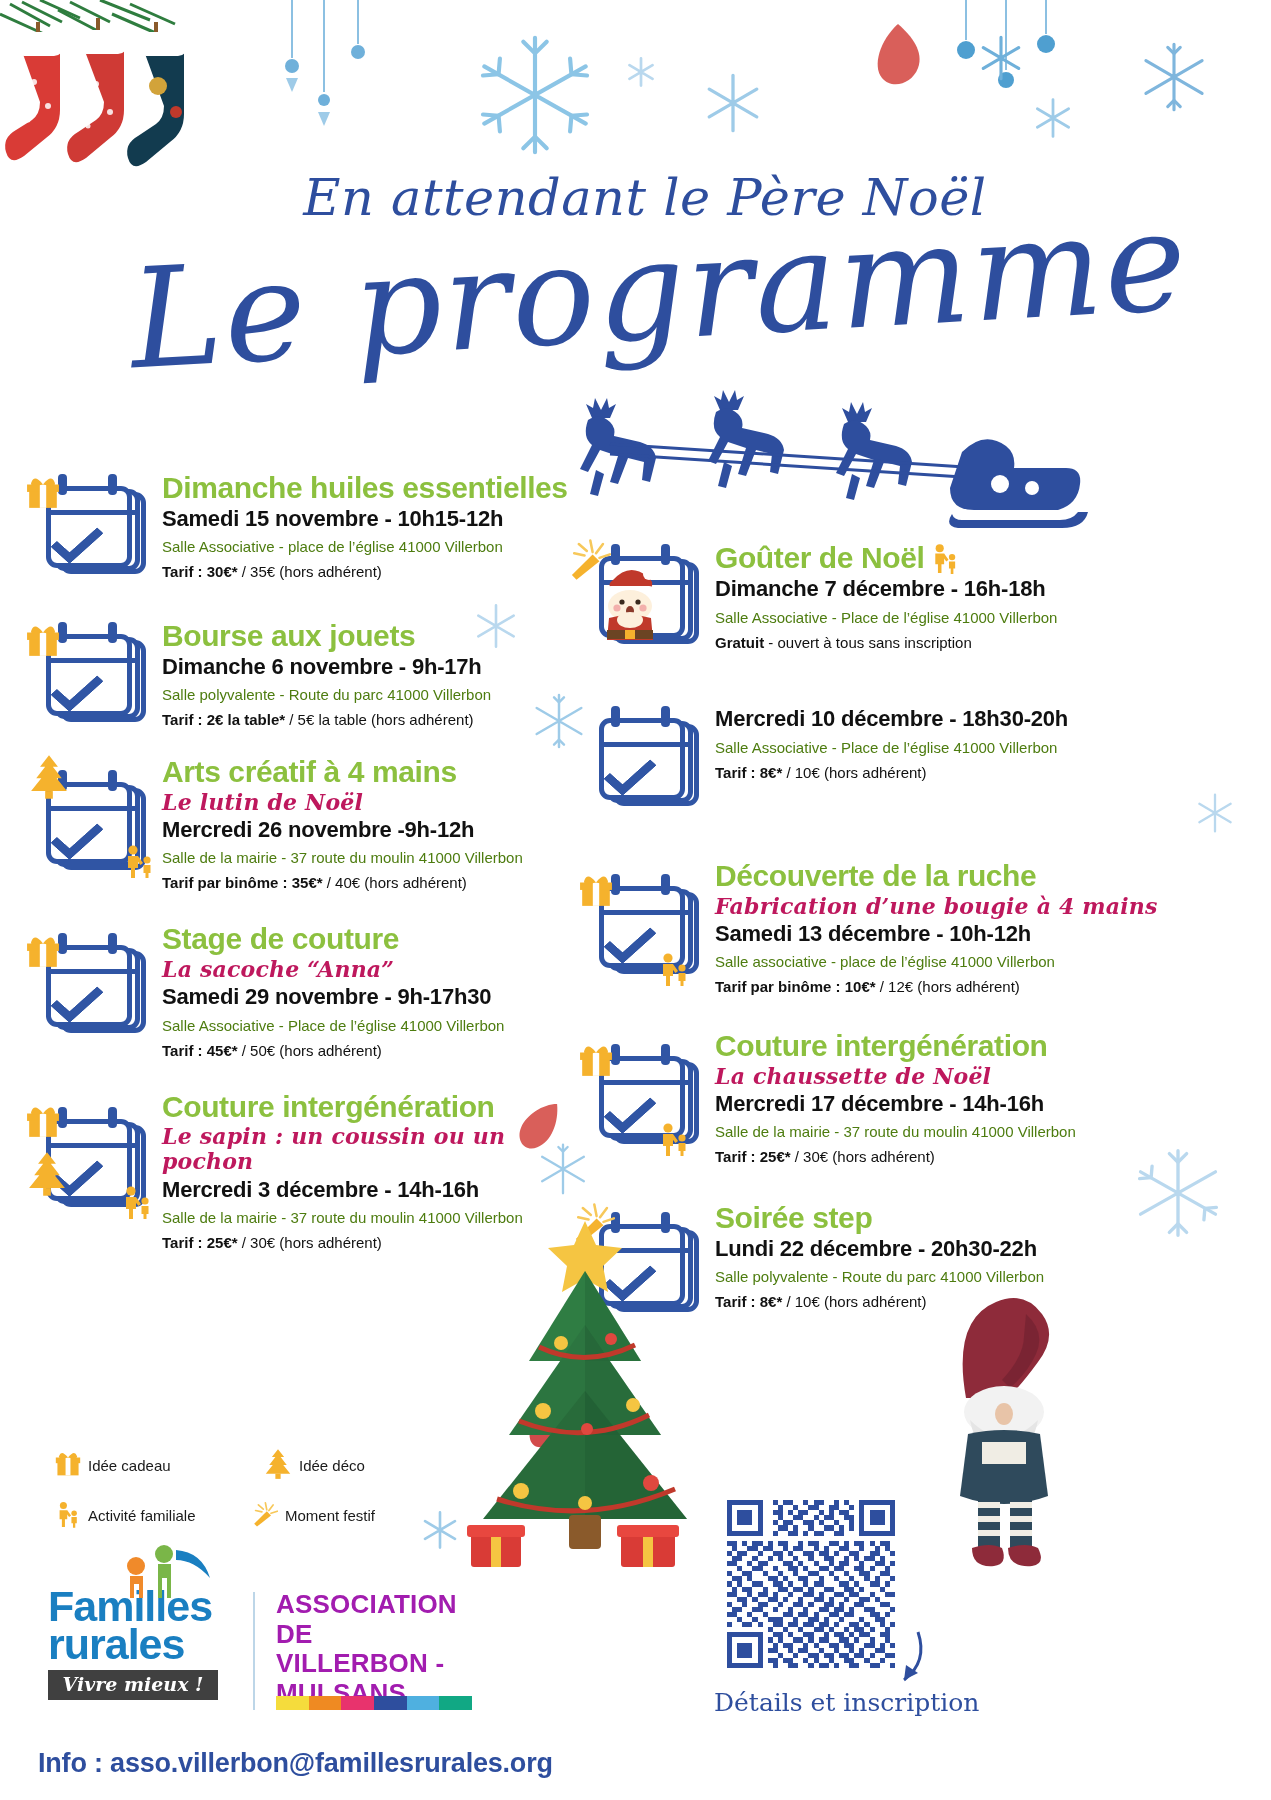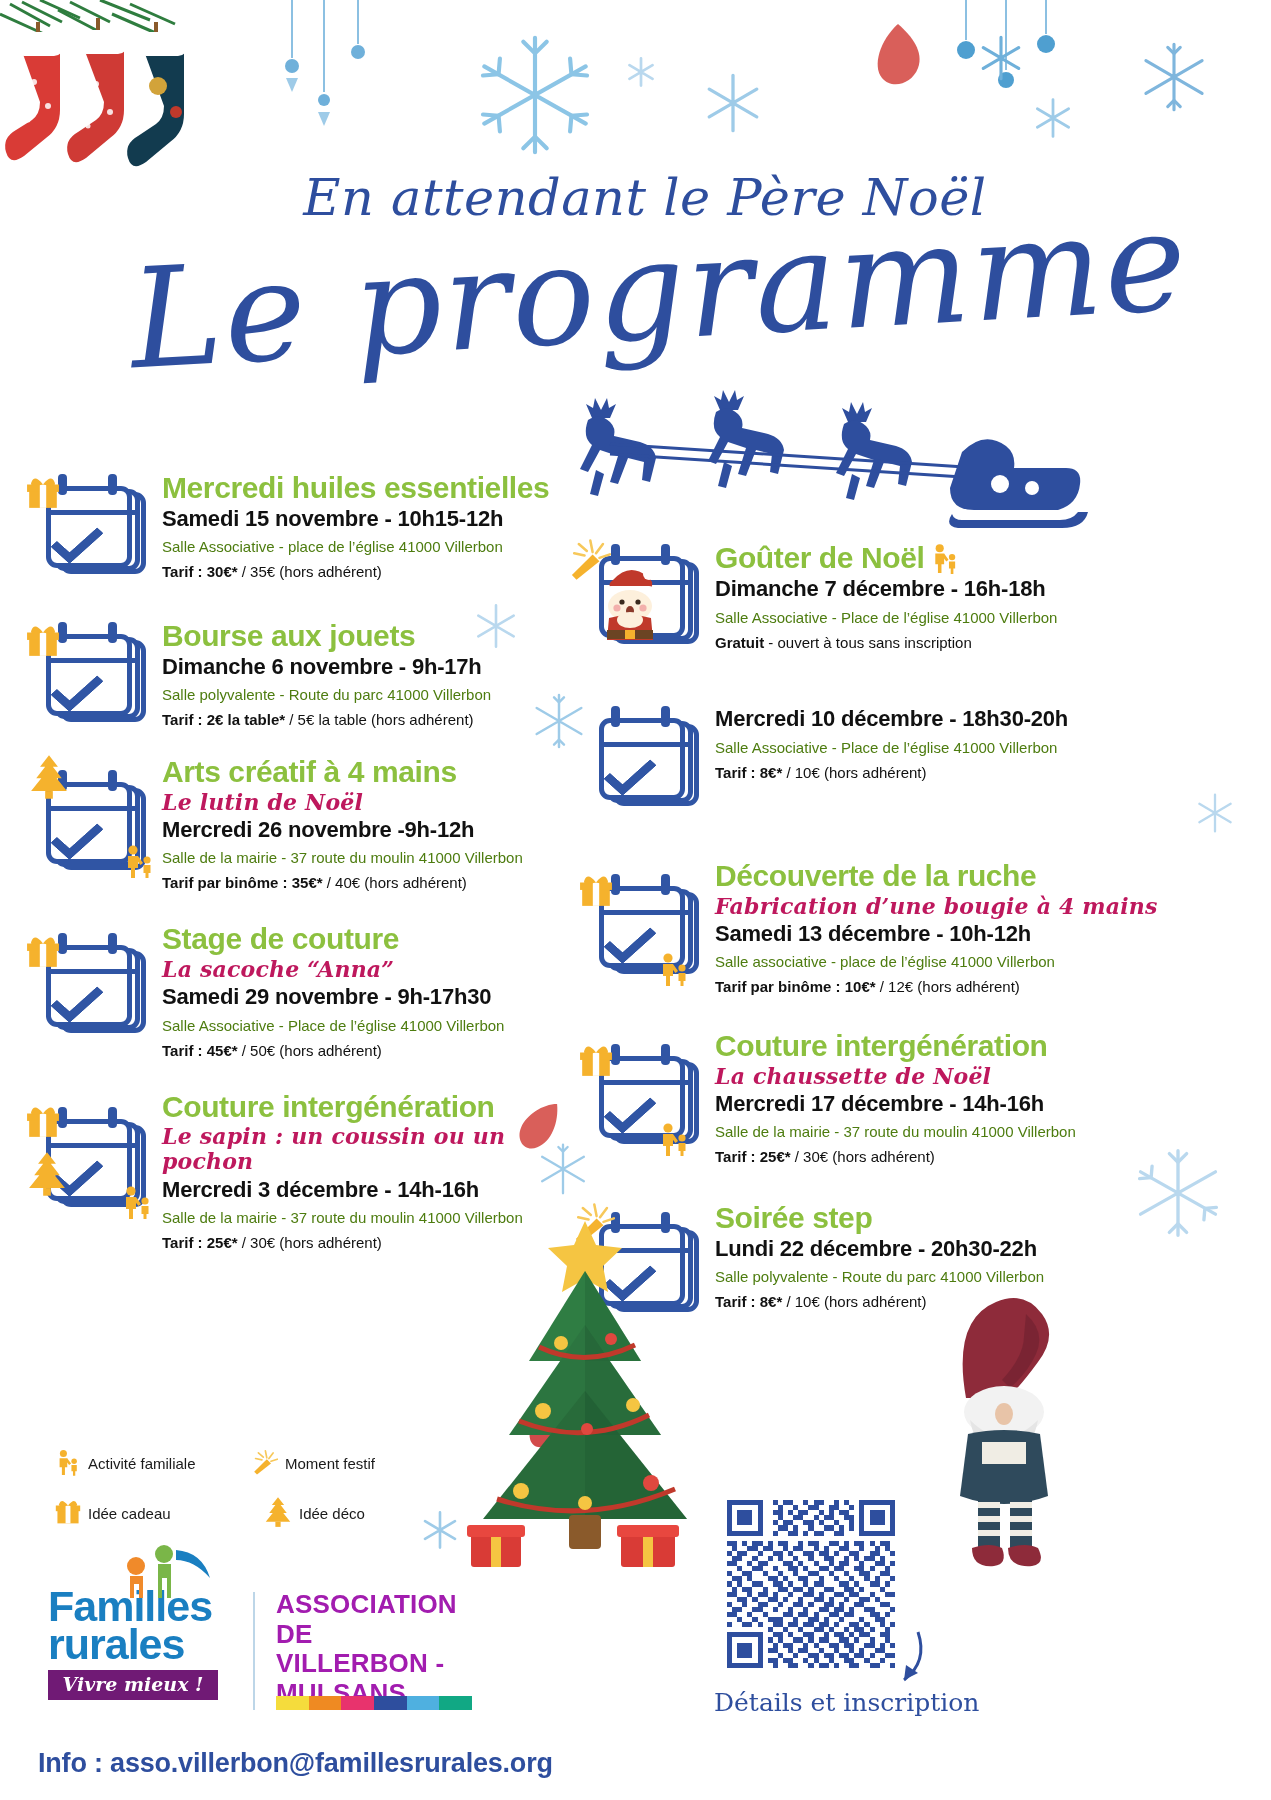--- a/index.html
+++ b/index.html
@@ -172,21 +172,21 @@
 
   
   .logoblock { position: absolute; left: 48px; top: 1588px; width: 420px; }
   .fr-logo { position: relative; width: 185px; }
   .fr-word {
     font-size: 43px; font-weight: 700; color: #1a7fc1;
     line-height: 0.88; letter-spacing: -1px;
   }
   .fr-tag {
     margin-top: 6px;
-    background: #701a75;
+    background: #404040;
     color: #fff;
     font-family: "DejaVu Serif", serif;
     font-style: italic; font-weight: 700;
     font-size: 19px;
     text-align: center;
     padding: 3px 0 5px;
     width: 170px;
   }
   .logo-div {
     position: absolute; left: 205px; top: 4px;
@@ -428,21 +428,21 @@
         </div>
         <svg class="badge gift-badge" width="34" height="34" viewBox="0 0 32 32">
           <rect x="3" y="12" width="26" height="18" fill="#f5b22d"></rect>
           <rect x="1" y="8" width="30" height="7" fill="#f5b22d"></rect>
           <rect x="13" y="8" width="6" height="22" fill="#ffffff"></rect>
           <path d="M16 8 q-8 -10 -11 -2 q-2 5 11 2 z" fill="#f5b22d"></path>
           <path d="M16 8 q8 -10 11 -2 q2 5 -11 2 z" fill="#f5b22d"></path>
         </svg>
       </div>
       <div class="etxt">
-        <div class="ev-title">Mercredi huiles essentielles</div>
+        <div class="ev-title">Dimanche huiles essentielles</div>
         <div class="ev-date">Samedi 15 novembre - 10h15-12h</div>
         <div class="ev-place">Salle Associative - place de l’église 41000 Villerbon</div>
         <div class="ev-price">
           <b>Tarif : 30€*</b><span> / 35€ (hors adhérent)</span>
         </div>
       </div>
     </div>
 
     <div class="event" style="">
       <div class="cal-wrap">
@@ -773,20 +773,43 @@
         </div>
       </div>
     </div>
 
   </div>
 
   <div class="legend">
     <div class="legend-row">
       <div class="legend-cell">
         <span class="lic">
+          <svg width="26" height="28" viewBox="0 0 32 32">
+            <rect x="3" y="12" width="26" height="18" fill="#f5b22d"></rect>
+            <rect x="1" y="8" width="30" height="7" fill="#f5b22d"></rect>
+            <rect x="13" y="8" width="6" height="22" fill="#ffffff"></rect>
+            <path d="M16 8 q-8 -10 -11 -2 q-2 5 11 2 z" fill="#f5b22d"></path>
+            <path d="M16 8 q8 -10 11 -2 q2 5 -11 2 z" fill="#f5b22d"></path>
+          </svg>
+        </span>
+        <span>Idée cadeau</span>
+      </div>
+      <div class="legend-cell" style="padding-left:14px;">
+        <span class="lic">
+          <svg width="28" height="32" viewBox="0 0 32 36">
+            <path d="M16 1 l7 9 h-4 l7 9 h-4 l8 10 H2 l8 -10 H6 l7 -9 H9 z" fill="#f5b22d"></path>
+            <rect x="13" y="29" width="6" height="6" fill="#f5b22d"></rect>
+          </svg>
+        </span>
+        <span>Idée déco</span>
+      </div>
+    </div>
+    <div class="legend-row">
+      <div class="legend-cell">
+        <span class="lic">
           <svg width="26" height="28" viewBox="0 0 34 34">
             <circle cx="11" cy="6" r="4.6" fill="#f5b22d"></circle>
             <path d="M6 12 h10 v12 h-3 v10 h-4 v-10 h-3 z" fill="#f5b22d"></path>
             <path d="M16 12 l5 7 l-2.5 2 l-4 -5 z" fill="#f5b22d"></path>
             <circle cx="25" cy="16" r="3.6" fill="#f5b22d"></circle>
             <path d="M21.5 21 h7 v8 h-2 v6 h-3 v-6 h-2 z" fill="#f5b22d"></path>
           </svg>
         </span>
         <span>Activité familiale</span>
       </div>
@@ -797,43 +820,20 @@
             <g stroke="#f7c85a" stroke-width="2.4" stroke-linecap="round" fill="none">
               <path d="M24 14 L22 4"></path>
                 <path d="M27 15 L33 7"></path>
                 <path d="M30 19 L39 16"></path>
               <path d="M19 13 L12 7"></path>
                 <path d="M17 17 L8 15"></path>
             </g>
           </svg>
         </span>
         <span>Moment festif</span>
-      </div>
-    </div>
-    <div class="legend-row">
-      <div class="legend-cell">
-        <span class="lic">
-          <svg width="26" height="28" viewBox="0 0 32 32">
-            <rect x="3" y="12" width="26" height="18" fill="#f5b22d"></rect>
-            <rect x="1" y="8" width="30" height="7" fill="#f5b22d"></rect>
-            <rect x="13" y="8" width="6" height="22" fill="#ffffff"></rect>
-            <path d="M16 8 q-8 -10 -11 -2 q-2 5 11 2 z" fill="#f5b22d"></path>
-            <path d="M16 8 q8 -10 11 -2 q2 5 -11 2 z" fill="#f5b22d"></path>
-          </svg>
-        </span>
-        <span>Idée cadeau</span>
-      </div>
-      <div class="legend-cell" style="padding-left:14px;">
-        <span class="lic">
-          <svg width="28" height="32" viewBox="0 0 32 36">
-            <path d="M16 1 l7 9 h-4 l7 9 h-4 l8 10 H2 l8 -10 H6 l7 -9 H9 z" fill="#f5b22d"></path>
-            <rect x="13" y="29" width="6" height="6" fill="#f5b22d"></rect>
-          </svg>
-        </span>
-        <span>Idée déco</span>
       </div>
     </div>
   </div>
 
   <svg class="tree-art" width="260" height="360" viewBox="0 0 260 360">
 
     <path d="M130 6 l11 24 l26 3 l-19 18 l5 26 l-23 -13 l-23 13 l5 -26 l-19 -18 l26 -3 z" fill="#f5c542"></path>
 
     <path d="M130 56 L186 146 H74 Z" fill="#2f7d43"></path>
     <path d="M130 110 L206 220 H54 Z" fill="#2c7540"></path>

